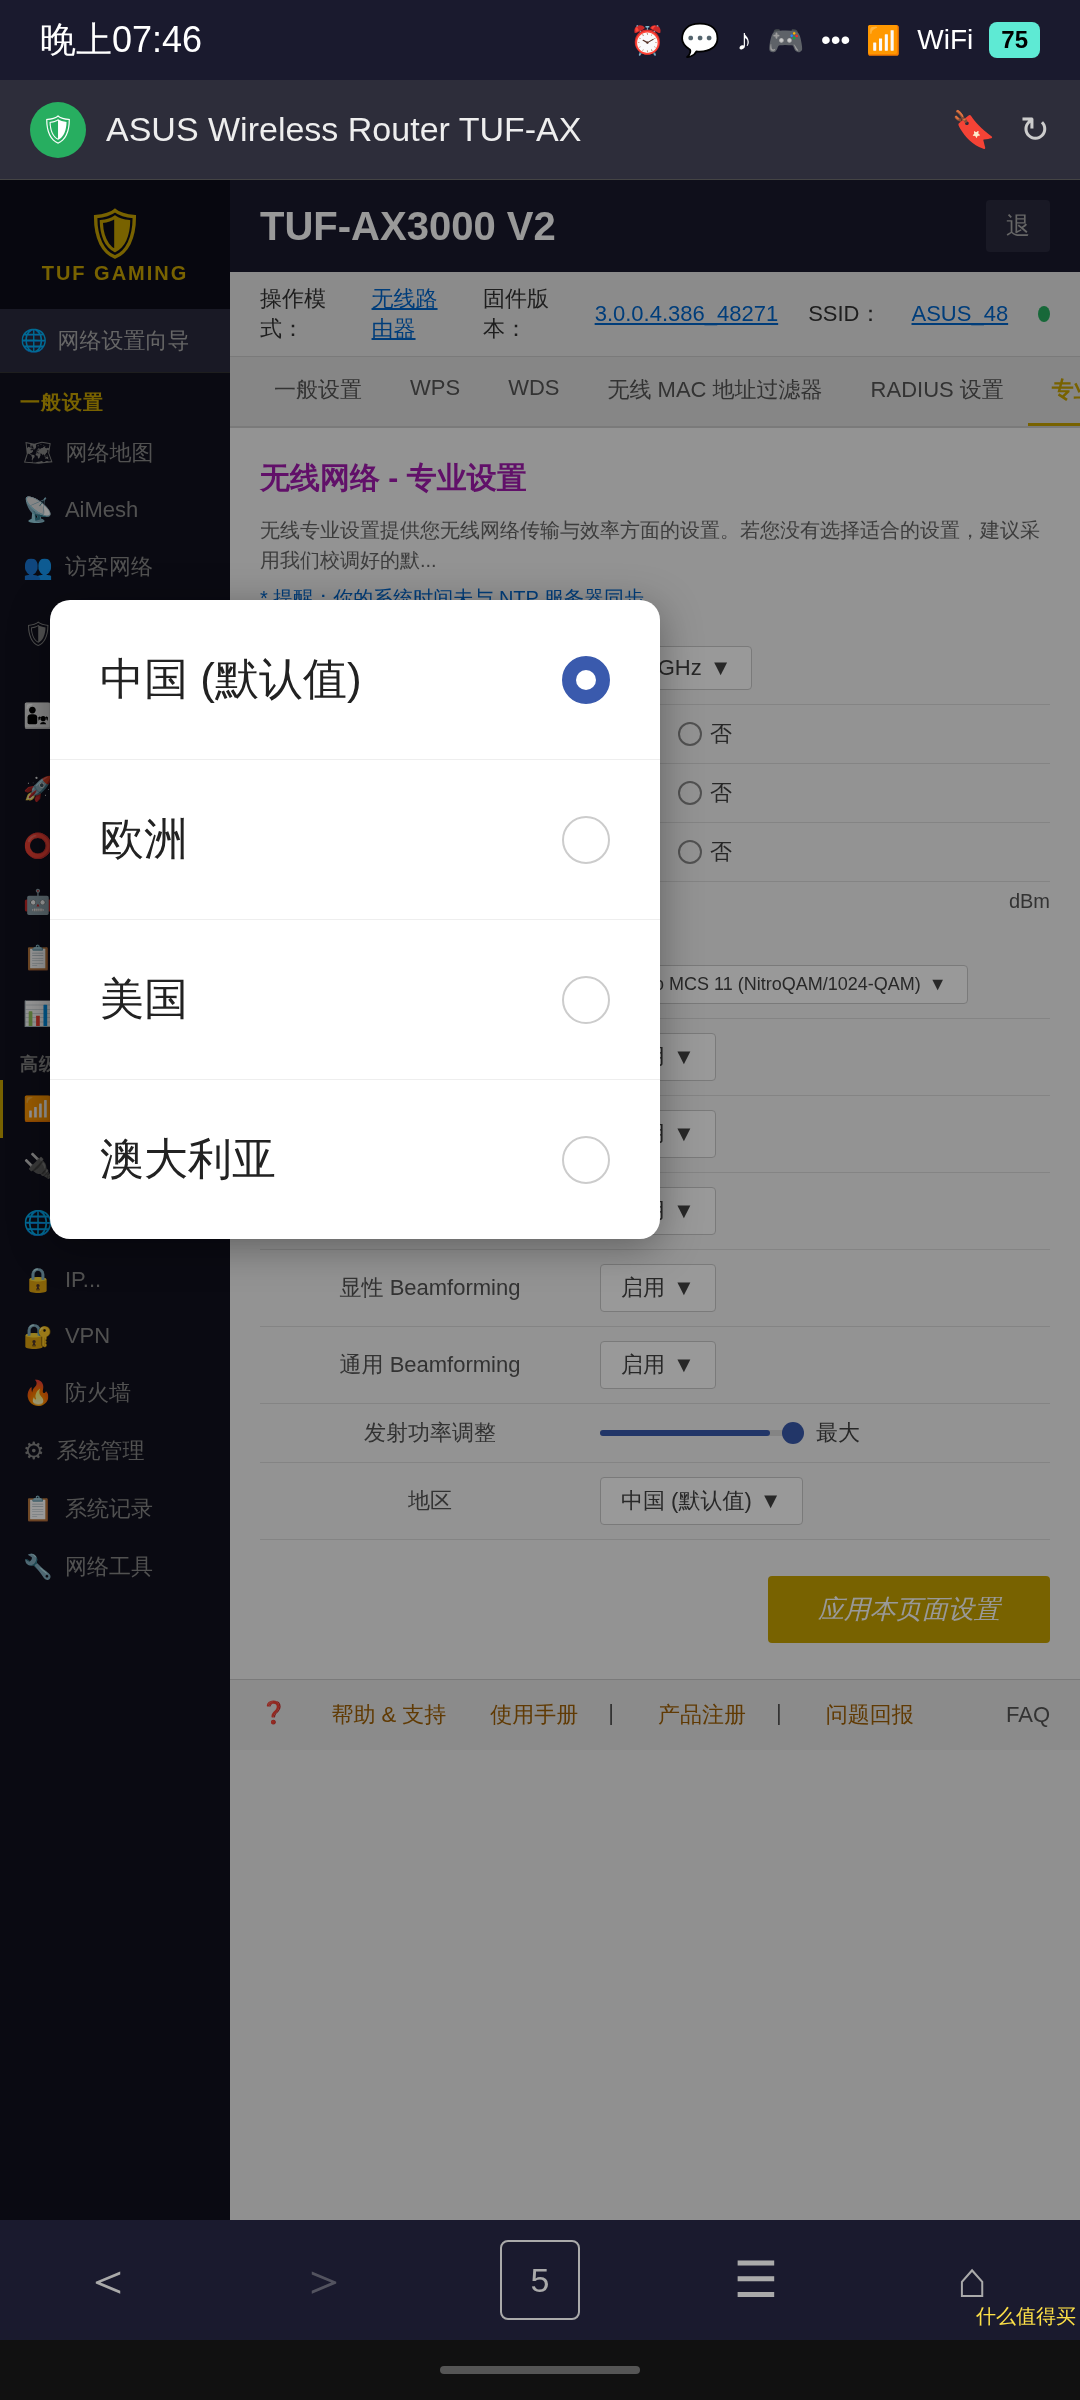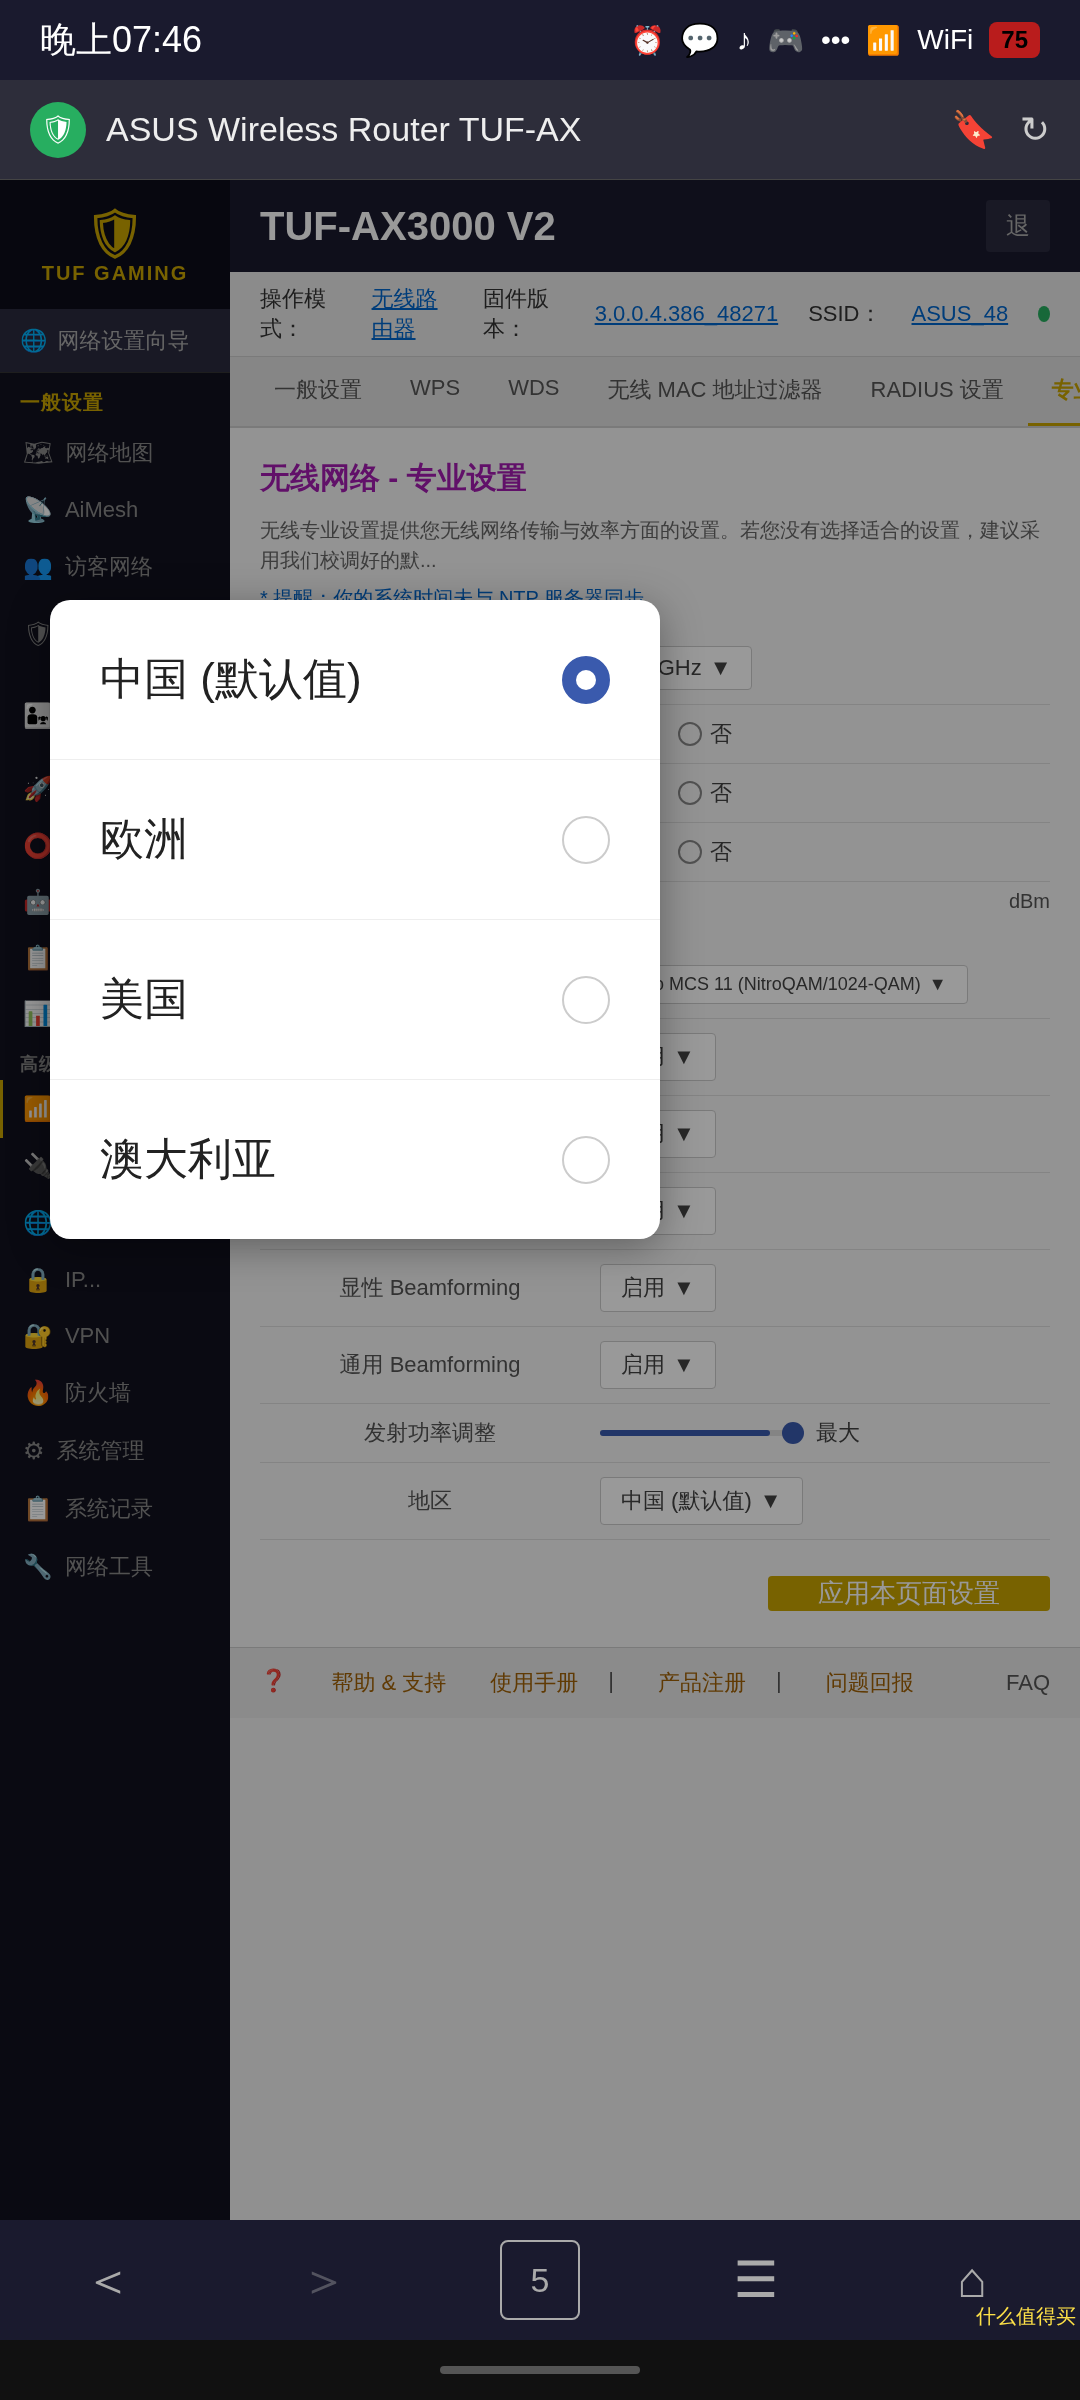--- a/index.html
+++ b/index.html
@@ -33,21 +33,21 @@
     .status-icons {
       display: flex;
       align-items: center;
       gap: 16px;
     }
     .status-icons span {
       color: white;
       font-size: 28px;
     }
     .battery-icon {
-      background: #b91c1c;
+      background: #5eead4;
       color: #000 !important;
       padding: 4px 12px;
       border-radius: 8px;
       font-size: 24px !important;
       font-weight: bold;
     }
 
     
     .browser-bar {
       width: 100%;
@@ -316,25 +316,26 @@
     
     .form-rows-lower {
       padding: 0 30px;
       background: #f5f5f5;
     }
 
     
     .apply-btn {
       background: #c8a400;
       color: white;
-      padding: 0 50px;
+      padding: 16px 50px;
       font-size: 26px;
       border-radius: 4px;
       display: inline-block;
       margin: 20px 0;
+      font-style: italic;
     }
 
     
     .router-footer {
       background: #e8e8e8;
       padding: 20px 30px;
       display: flex;
       align-items: center;
       justify-content: space-between;
       font-size: 22px;

